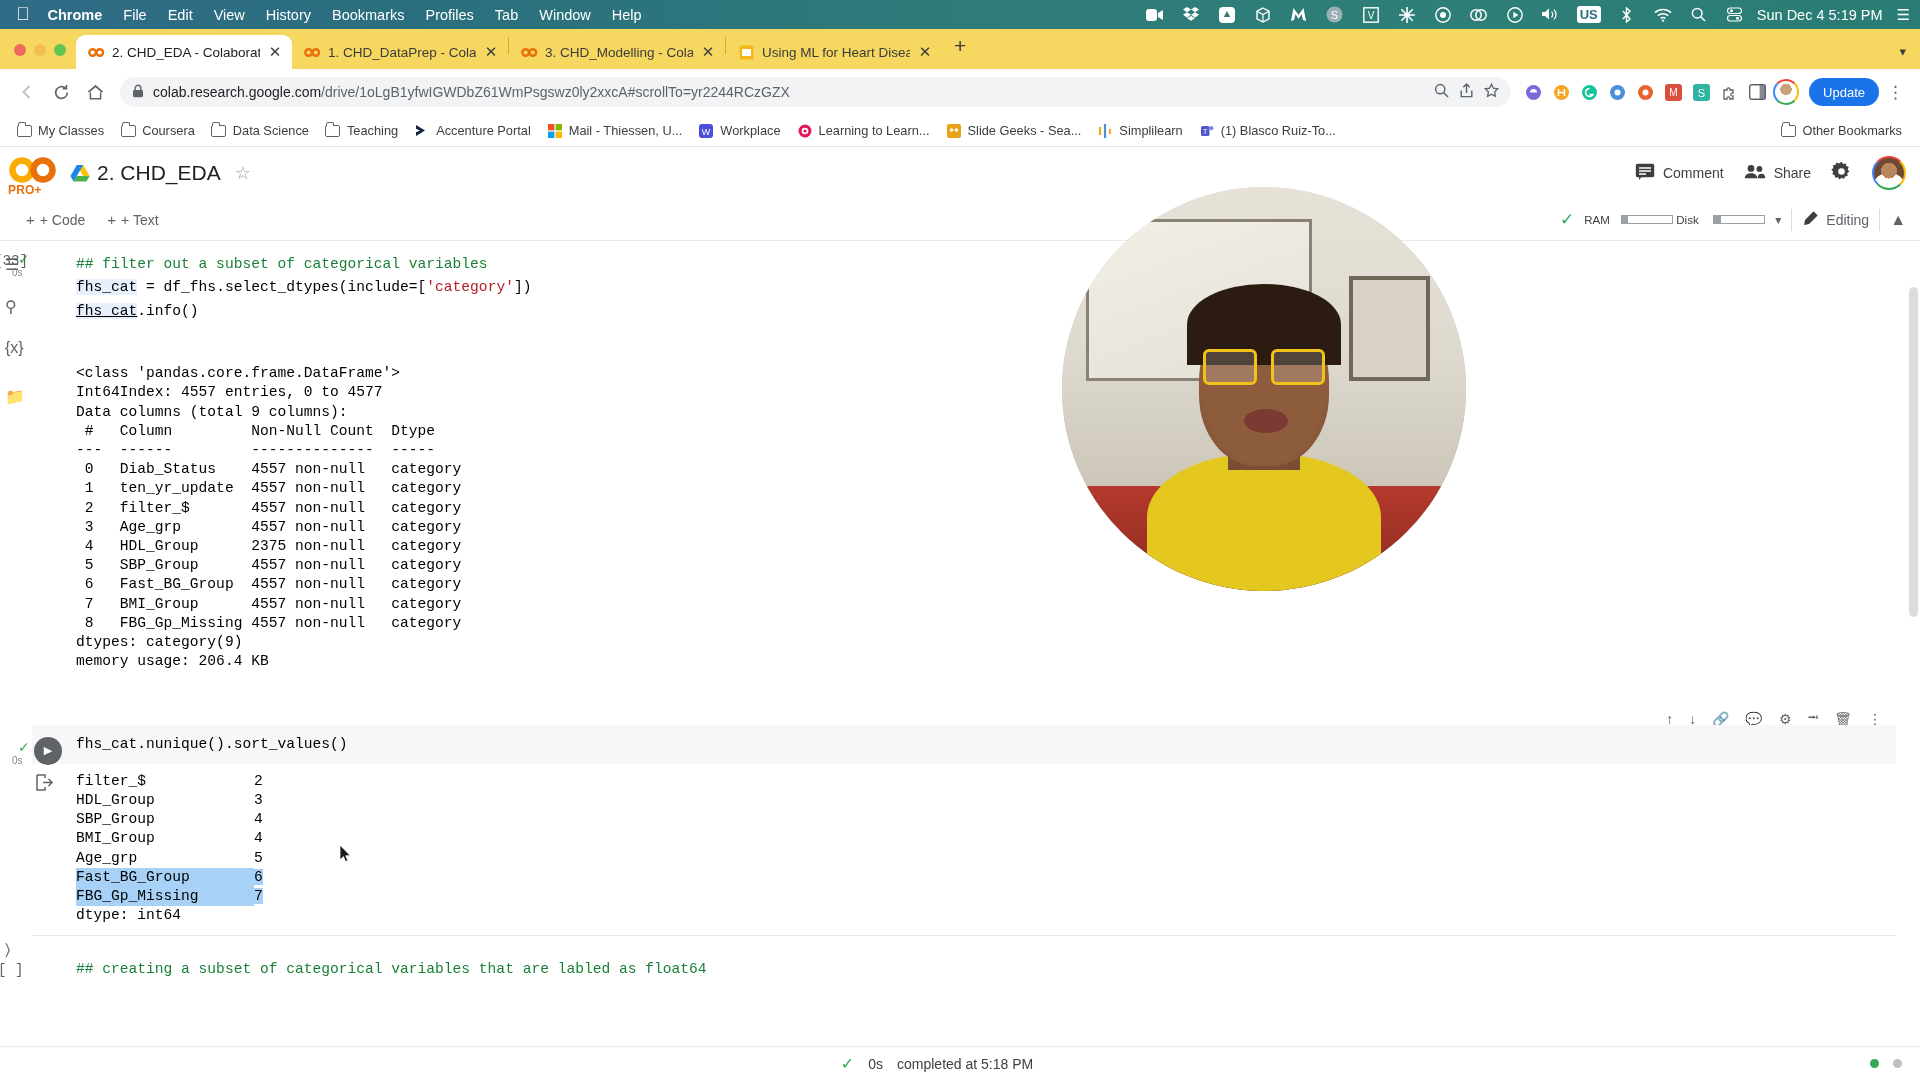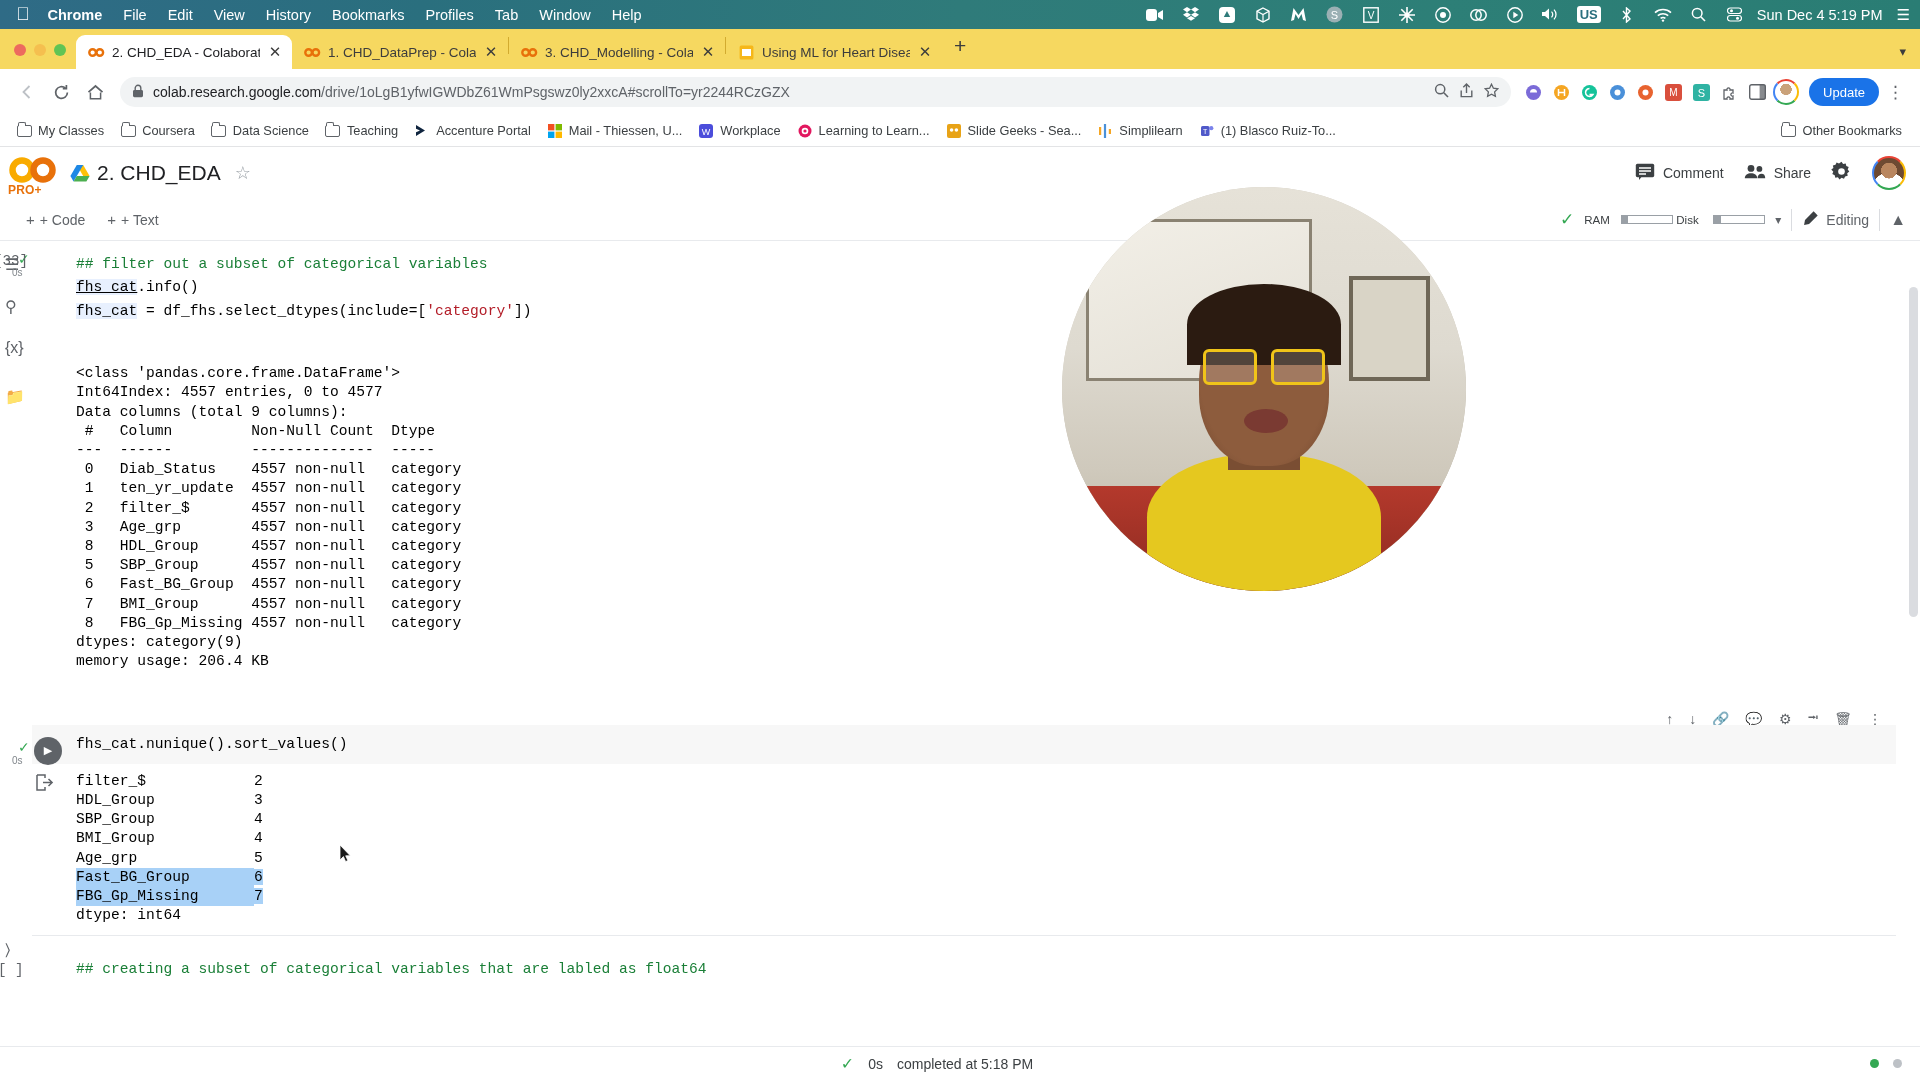--- a/index.html
+++ b/index.html
@@ -706,34 +706,34 @@
   </div>
 
   <div id="sheet">
 
     <div class="cell" style="margin-top:4px;">
       <div style="position:absolute;left:-14px;top:6px;color:#34a853;font-size:14px;">✓</div>
       <div style="position:absolute;left:-20px;top:22px;color:#80868b;font-size:10px;">0s</div>
       <span class="prompt">[33]</span>
       <div class="codebox" style="background:#fff;padding-left:44px;">
         <div class="codeline"><span class="cm">## filter out a subset of categorical variables</span></div>
+        <div class="codeline"><span class="hl">fhs_cat</span><span> = df_fhs.select_dtypes(include=[</span><span class="str">'category'</span><span>])</span></div>
         <div class="codeline"><span class="hl ul">fhs_cat</span><span>.info()</span></div>
-        <div class="codeline"><span class="hl">fhs_cat</span><span> = df_fhs.select_dtypes(include=[</span><span class="str">'category'</span><span>])</span></div>
       </div>
       <div class="outbox" style="padding-left:44px;margin-top:8px;">
 <span>&lt;class 'pandas.core.frame.DataFrame'&gt;</span>
 <span>Int64Index: 4557 entries, 0 to 4577</span>
 <span>Data columns (total 9 columns):</span>
 <span> #   Column         Non-Null Count  Dtype </span>
 <span>---  ------         --------------  -----</span>
 <span> 0   Diab_Status    4557 non-null   category</span>
 <span> 1   ten_yr_update  4557 non-null   category</span>
 <span> 2   filter_$       4557 non-null   category</span>
 <span> 3   Age_grp        4557 non-null   category</span>
-<span> 8   HDL_Group      4557 non-null   category</span>
+<span> 4   HDL_Group      2375 non-null   category</span>
 <span> 5   SBP_Group      4557 non-null   category</span>
 <span> 6   Fast_BG_Group  4557 non-null   category</span>
 <span> 7   BMI_Group      4557 non-null   category</span>
 <span> 8   FBG_Gp_Missing 4557 non-null   category</span>
 <span>dtypes: category(9)</span>
 <span>memory usage: 206.4 KB</span>
       </div>
     </div>
 
     <div class="cell" style="margin-top:26px;">

